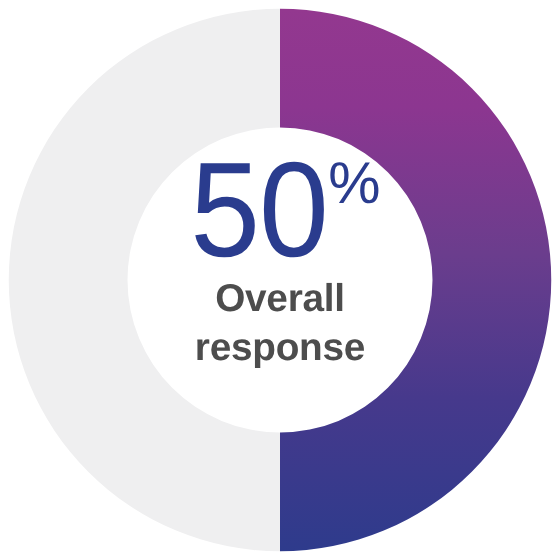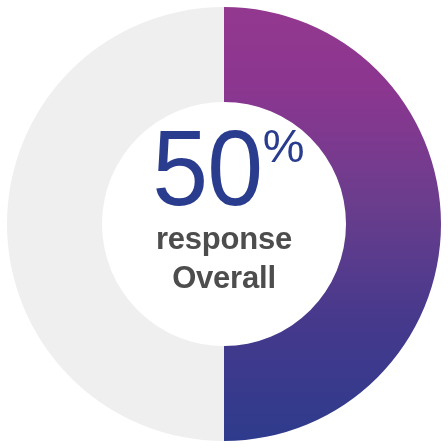--- a/index.html
+++ b/index.html
@@ -114,19 +114,19 @@
   </svg>
 
   <div id="center-label">
 
     <div id="value-line">
       <span id="value-number" style="color: rgb(42, 60, 142);">50</span>
       <span id="value-unit" style="color: rgb(42, 60, 142);">%</span>
     </div>
 
     <div id="caption-block" style="color: rgb(77, 77, 77);">
+      <span class="caption-line">Overall</span>
       <span class="caption-line">response</span>
-      <span class="caption-line">Overall</span>
     </div>
 
   </div>
 
 </div>
 
 </body></html>

